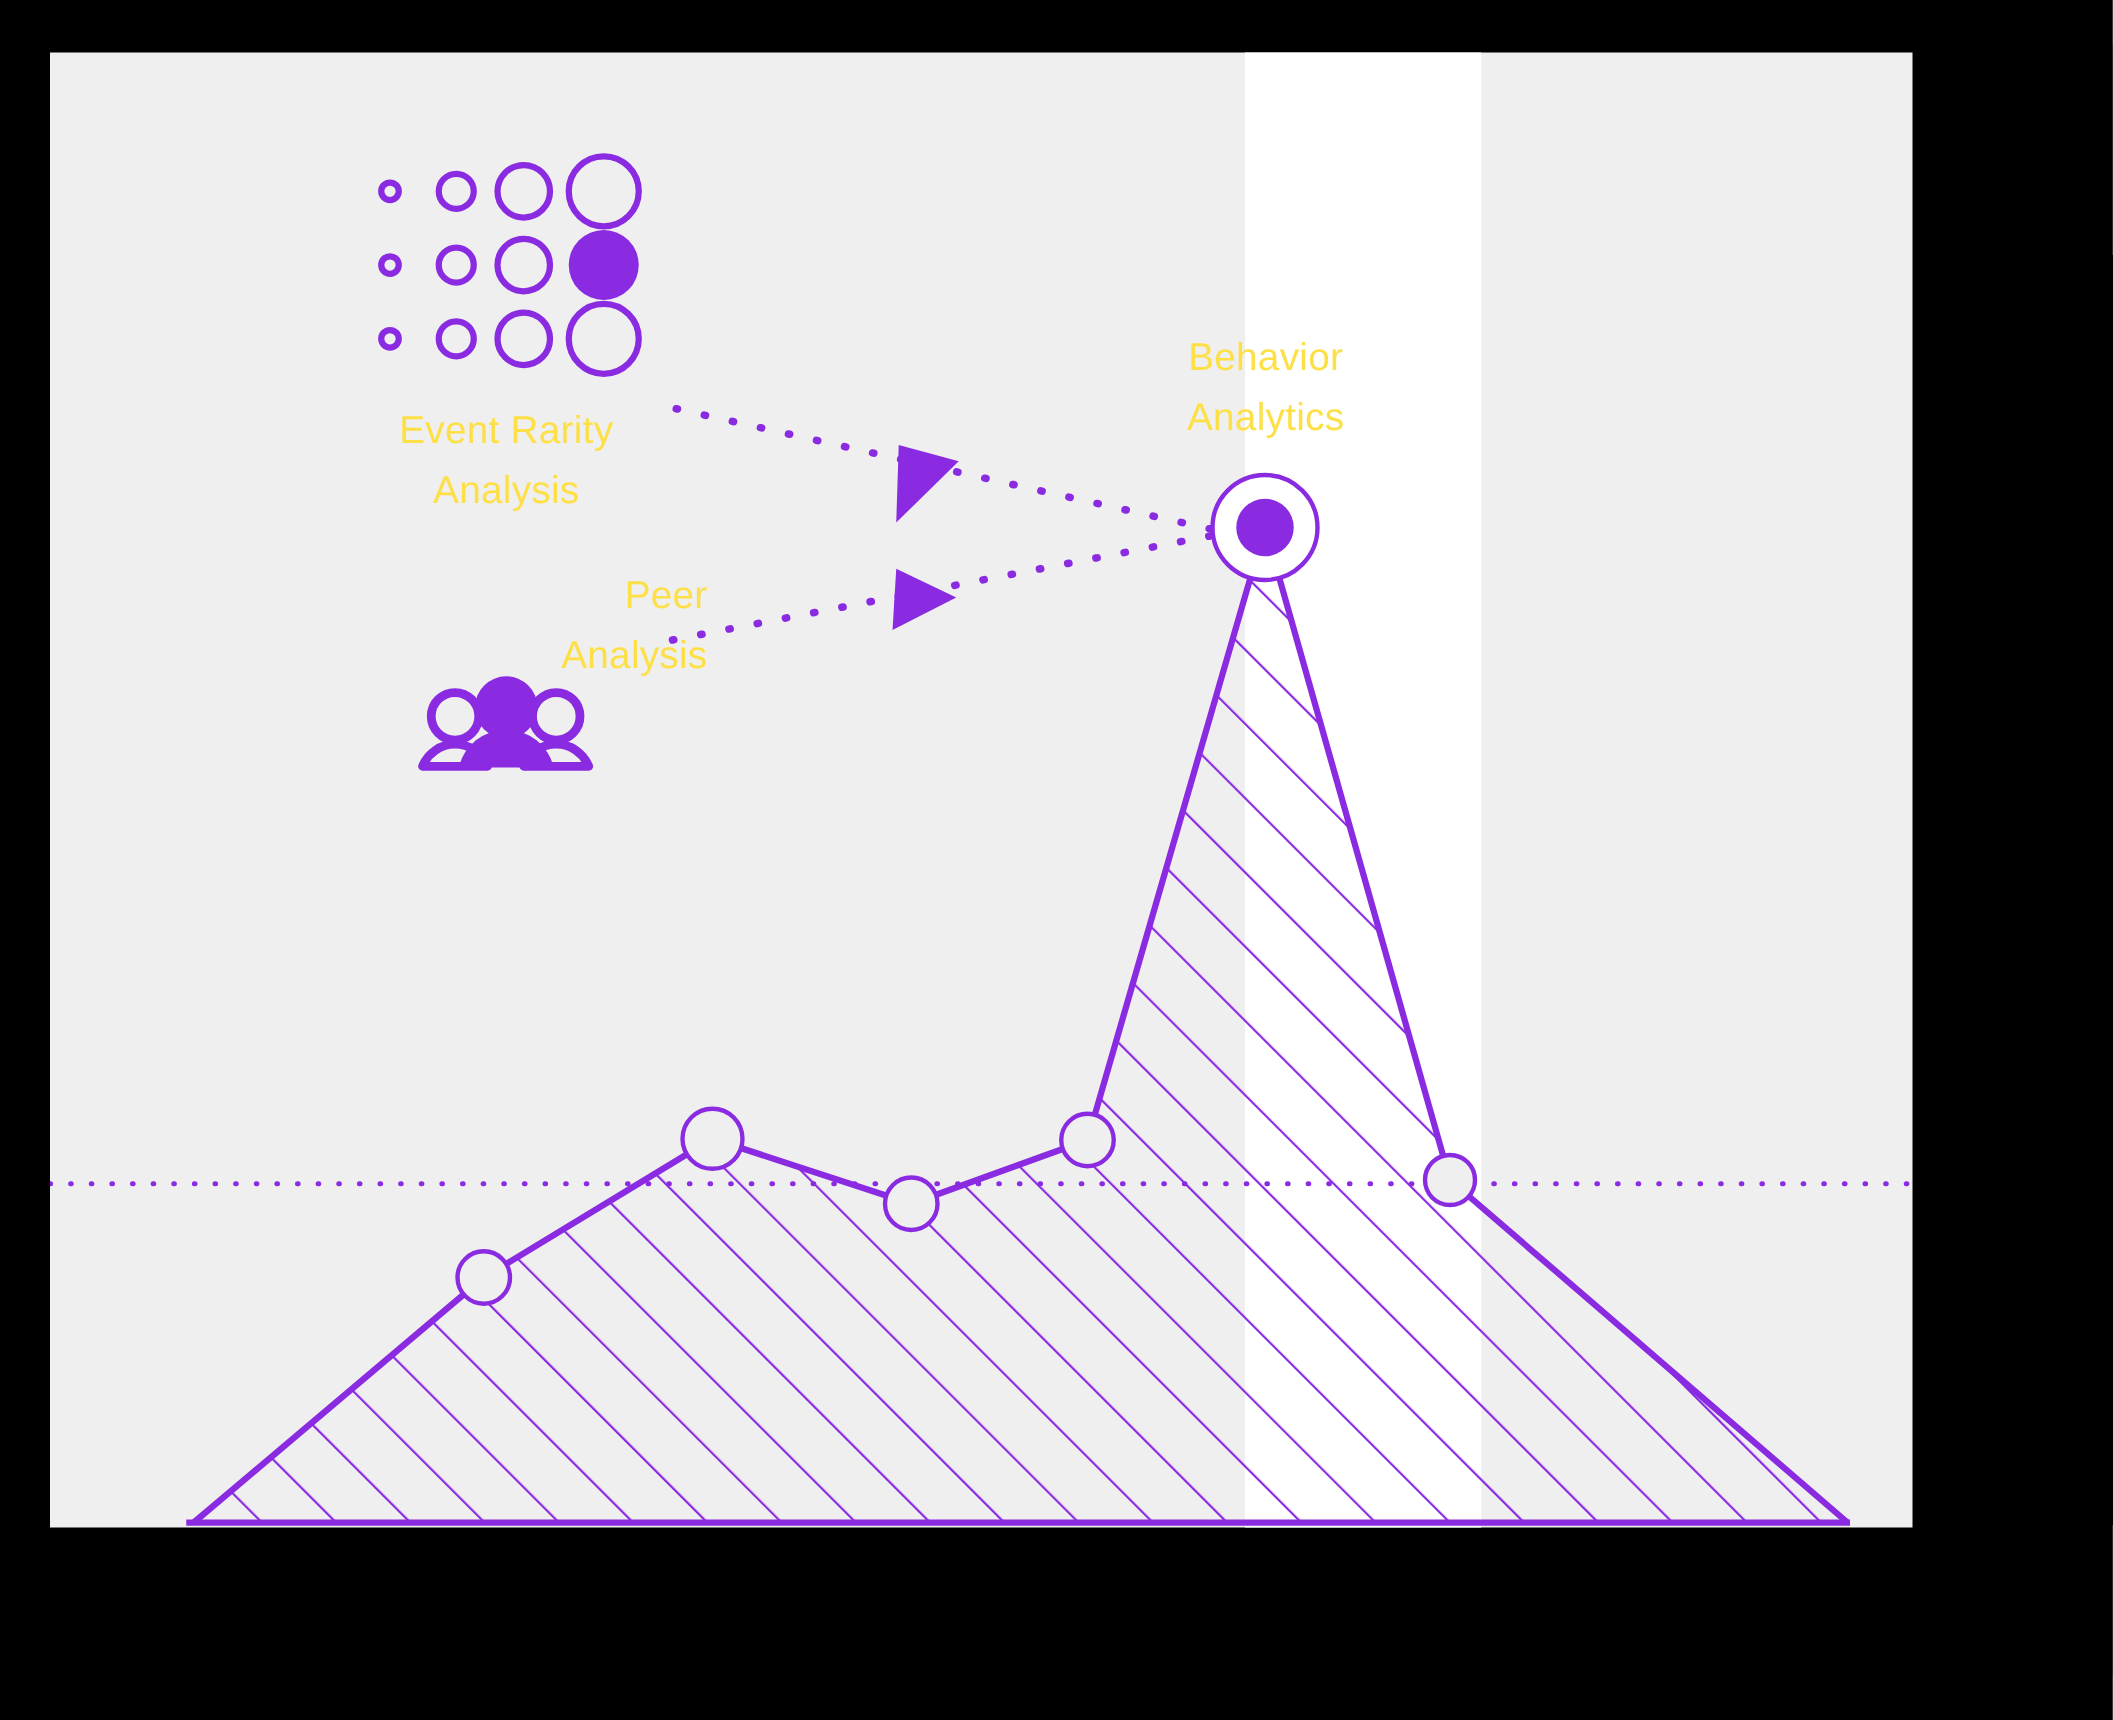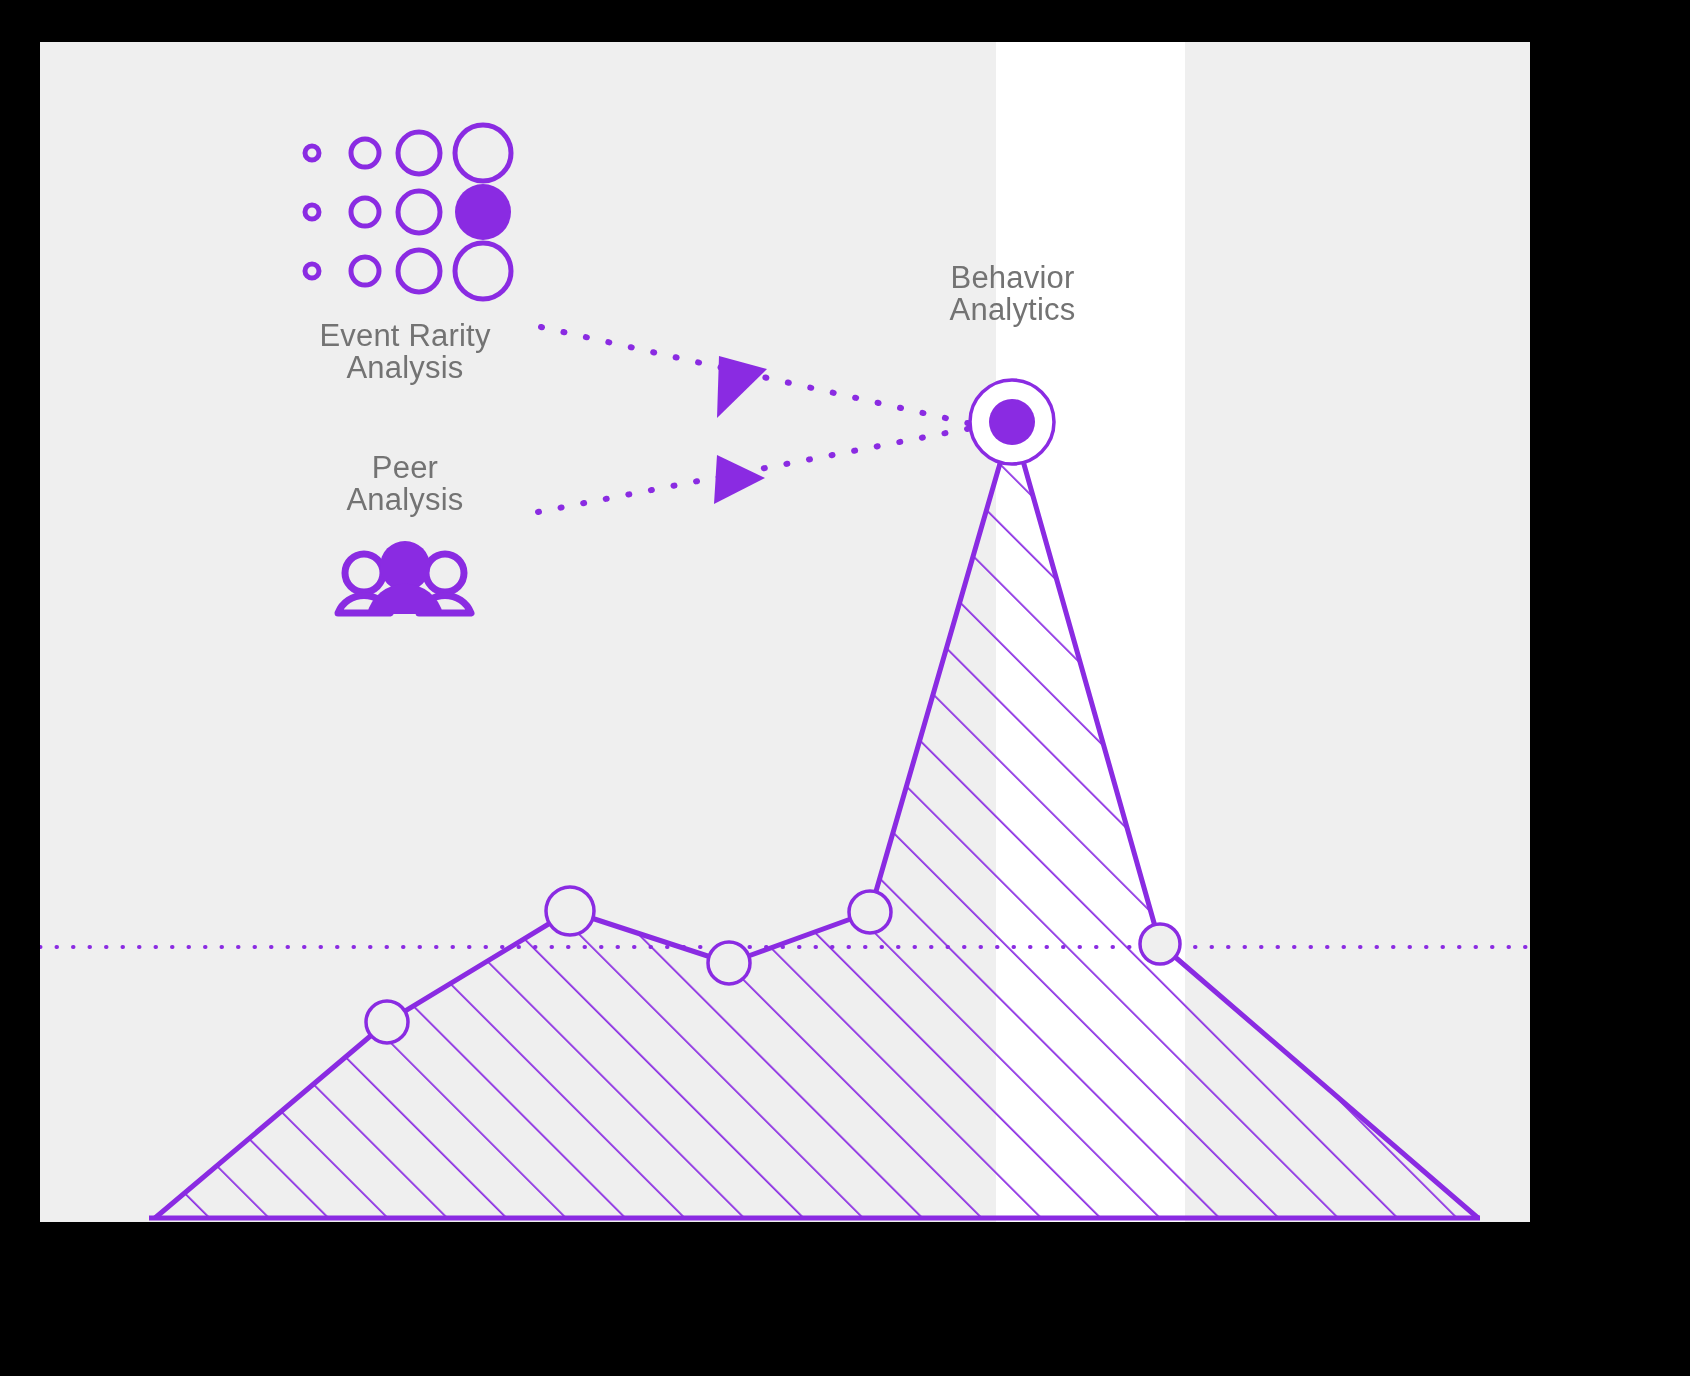--- a/index.html
+++ b/index.html
@@ -39,36 +39,37 @@
   }
   .svg-layer {
     position: absolute;
     left: 0; top: 0;
     width: 1690px;
     height: 1376px;
     pointer-events: none;
   }
   .label {
     position: absolute;
-    color: #737373;
+    color: #fde047;
     font-size: 31px;
-    line-height: 32px;
+    line-height: 48px;
     text-align: center;
     letter-spacing: 0.2px;
     white-space: pre-line;
   }
   #label-event-rarity {
     left: 260px;
     top: 320px;
     width: 290px;
   }
   #label-peer {
-    left: 260px;
+    left: 276px;
     top: 452px;
     width: 290px;
+    text-align: right;
   }
   #label-behavior {
     left: 875px;
     top: 262px;
     width: 275px;
   }
 </style>
 </head>
 <body>
 

